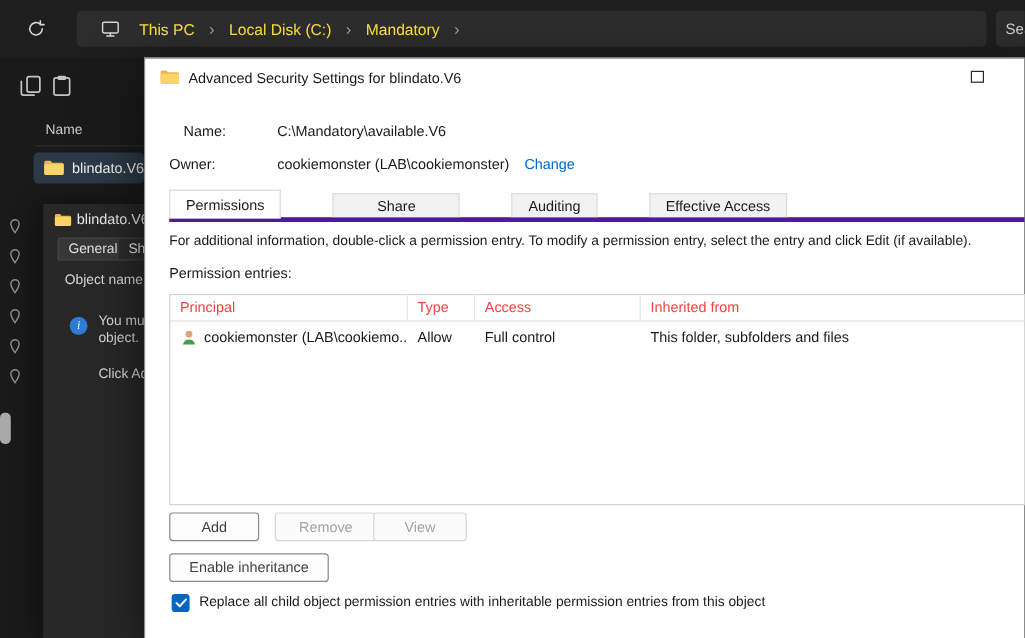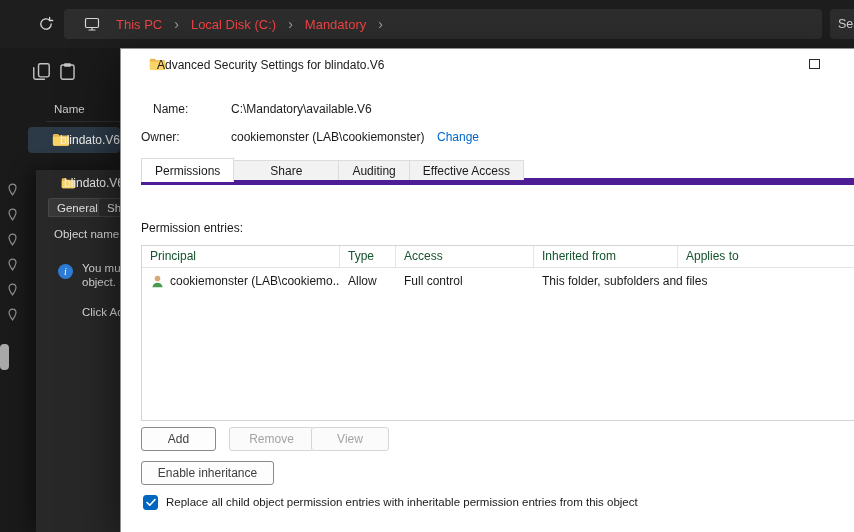--- a/index.html
+++ b/index.html
@@ -2,26 +2,26 @@
 <html><head>
 <meta charset="utf-8">
 <style>
   * { margin:0; padding:0; box-sizing:border-box; }
   html,body { background:#111; }
   #screen {
     position:relative; width:854px; height:532px; overflow:hidden;
     background:#1a1a1a; font-family:"Liberation Sans", sans-serif;
     -webkit-font-smoothing:antialiased;
   }
-  .abs { position:absolute;margin-left:16px; }
+  .abs { position:absolute; }
 
   
   .topbar { position:absolute; left:0; top:0; width:854px; height:48px; background:#1e1e1e; }
   .addrbar { position:absolute; left:64px; top:9px; width:758px; height:30px; background:#2d2d2d; border-radius:4px; display:flex; align-items:center; }
-  .crumb { color:#ef4444; font-size:13px; white-space:nowrap; padding:0 6px; cursor:default; }
+  .crumb { color:#fde047; font-size:13px; white-space:nowrap; padding:0 6px; cursor:default; }
   .chev { color:#9f9f9f; font-size:14px; padding:0 6px; }
   .searchbox { position:absolute; left:830px; top:9px; width:30px; height:30px; background:#2d2d2d; border-radius:4px 0 0 4px; color:#cfcfcf; font-size:12.5px; line-height:30px; padding-left:8px; overflow:hidden; white-space:nowrap; }
   .icon-btn svg { display:block; }
 
   .darktext { color:#c9c9c9; }
 
   
   .filerow { position:absolute; left:28px; top:127px; width:92px; height:26px; background:#2c3a48; border-radius:4px; overflow:hidden; }
   .filerow .lbl { position:absolute; left:32px; top:6px; color:#efefef; font-size:12px; white-space:nowrap; }
 
@@ -41,30 +41,30 @@
   .dialog {
     position:absolute; left:120px; top:48px; width:734px; height:484px;
     background:#ffffff; color:#1a1a1a; font-size:12px;
     box-shadow:0 14px 44px rgba(0,0,0,.6); border-left:1px solid #8f8f8f; border-top:1px solid #8f8f8f;
   }
   .dlg-title { position:absolute; left:36px; top:9px; font-size:12px; color:#1a1a1a; white-space:nowrap; }
   .maxbox { position:absolute; left:688px; top:10px; width:11px; height:10px; border:1px solid #2b2b2b; background:#fff; }
   .fieldlbl { position:absolute; font-size:12px; color:#1a1a1a; }
   .link { color:#0066cc; cursor:pointer; }
 
-  .tabstrip { position:absolute; left:20px; right:0; top:112px; height:24px; display:flex; align-items:center; border-bottom:7px solid #4c1d95; }
+  .tabstrip { position:absolute; left:20px; right:0; top:112px; height:24px; display:flex; align-items:flex-end; border-bottom:4px solid #4c1d95;gap:44px; }
   .tab { height:20px; line-height:20px; padding:0 13px; font-size:12px; background:#f2f2f2; border:1px solid #dcdcdc; border-bottom:none; margin-right:-1px; white-space:nowrap; cursor:default; }
   .tab.active { height:24px; line-height:24px; background:#fff; border:1px solid #d9d9d9; border-bottom:1px solid #fff; margin-bottom:-1px; }
 
   .infotext { position:absolute; left:20px; right:0; top:146px; font-size:11.5px; white-space:nowrap; overflow:hidden; }
   .entrieslbl { position:absolute; left:20px; top:172px; font-size:12px; }
 
   .ptable { position:absolute; left:20px; top:196px; width:714px; height:176px; border:1px solid #d4d4d4; background:#fff; overflow:hidden; }
   .thead { display:flex; height:22px; border-bottom:1px solid #e2e2e2; }
-  .th { font-size:12px; color:#14532d; line-height:21px; padding-left:8px; border-right:1px solid #e5e5e5; white-space:nowrap; overflow:hidden; }
+  .th { font-size:12px; color:#ef4444; line-height:21px; padding-left:8px; border-right:1px solid #e5e5e5; white-space:nowrap; overflow:hidden; }
   .th:last-child { border-right:none; flex:1; }
   .trow { display:flex; height:22px; align-items:center; margin-top:2px; }
   .td { font-size:12px; padding-left:8px; white-space:nowrap; overflow:hidden; }
 
   .btn { position:absolute; height:24px; background:#fdfdfd; border:1px solid #8a8a8a; border-radius:3px; font-size:12px; color:#404040; text-align:center; line-height:22px; cursor:pointer; }
   .btn.disabled { border-color:#d6d6d6; background:#fbfbfb; color:#a3a3a3; cursor:default; }
 
   .cb { position:absolute; left:22px; top:446px; width:15px; height:15px; background:#0067c0; border:1px solid #0067c0; border-radius:3px; }
   .cb svg { display:block; margin:2px auto 0; }
   .cblbl { position:absolute; left:45px; top:447px; font-size:11.5px; white-space:nowrap; }
@@ -179,29 +179,29 @@
     <span class="fieldlbl" style="left:110px; top:81px;">cookiemonster (LAB\cookiemonster)</span>
     <span class="fieldlbl link" style="left:316px; top:81px;">Change</span>
 
     <div class="tabstrip">
       <span class="tab active">Permissions</span>
       <span class="tab" style="padding:0 36px;">Share</span>
       <span class="tab">Auditing</span>
       <span class="tab">Effective Access</span>
     </div>
 
+    <div class="infotext">For additional information, double-click a permission entry. To modify a permission entry, select the entry and click Edit (if available).</div>
     <div class="entrieslbl">Permission entries:</div>
 
     <div class="ptable">
       <div class="thead">
         <div class="th" style="width:198px;">Principal</div>
         <div class="th" style="width:56px;">Type</div>
         <div class="th" style="width:138px;">Access</div>
         <div class="th" style="width:144px;">Inherited from</div>
-        <div class="th">Applies to</div>
       </div>
       <div class="trow">
         <div class="td" style="width:198px; display:flex; align-items:center;">
           <span class="icon-btn" style="margin-right:5px;">
             <svg width="15" height="15" viewBox="0 0 16 16">
                 <circle cx="8" cy="4.8" r="3" fill="#d8a876"></circle>
                 <path d="M2.5 14c.6-3 2.9-4.6 5.5-4.6s4.9 1.6 5.5 4.6z" fill="#4a9b4f"></path>
               </svg>
           </span>
           <span>cookiemonster (LAB\cookiemo...</span>

